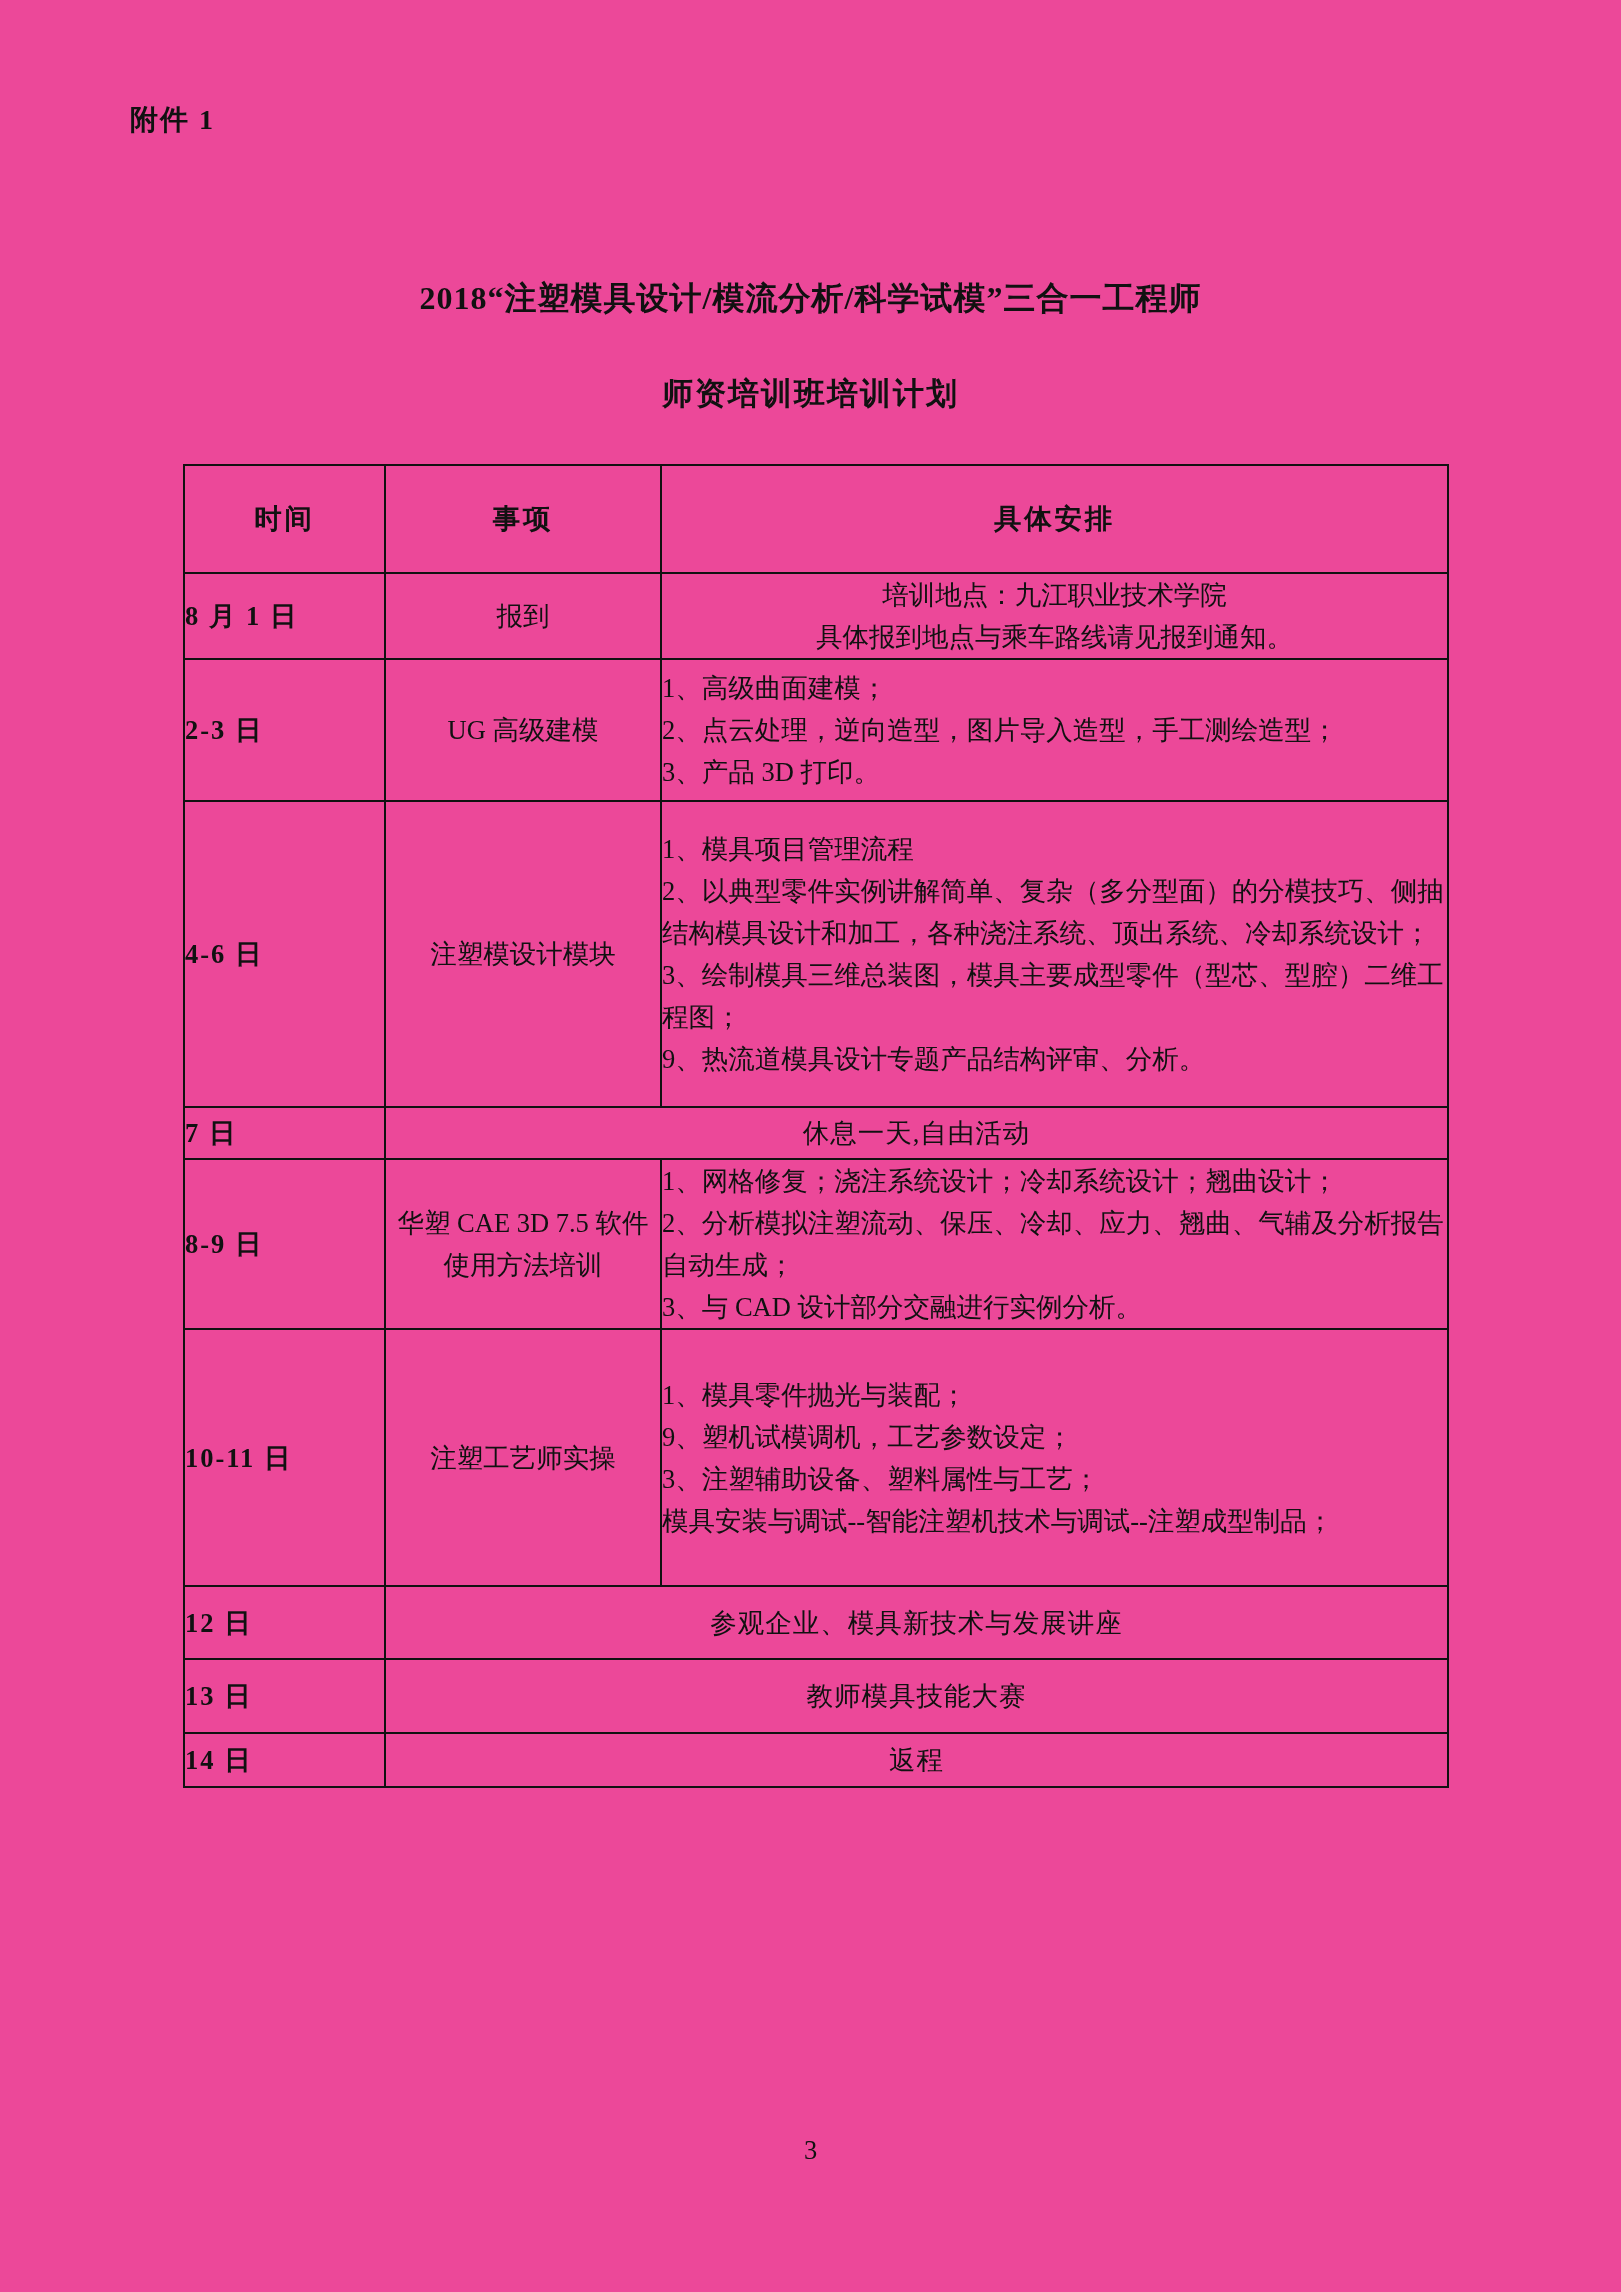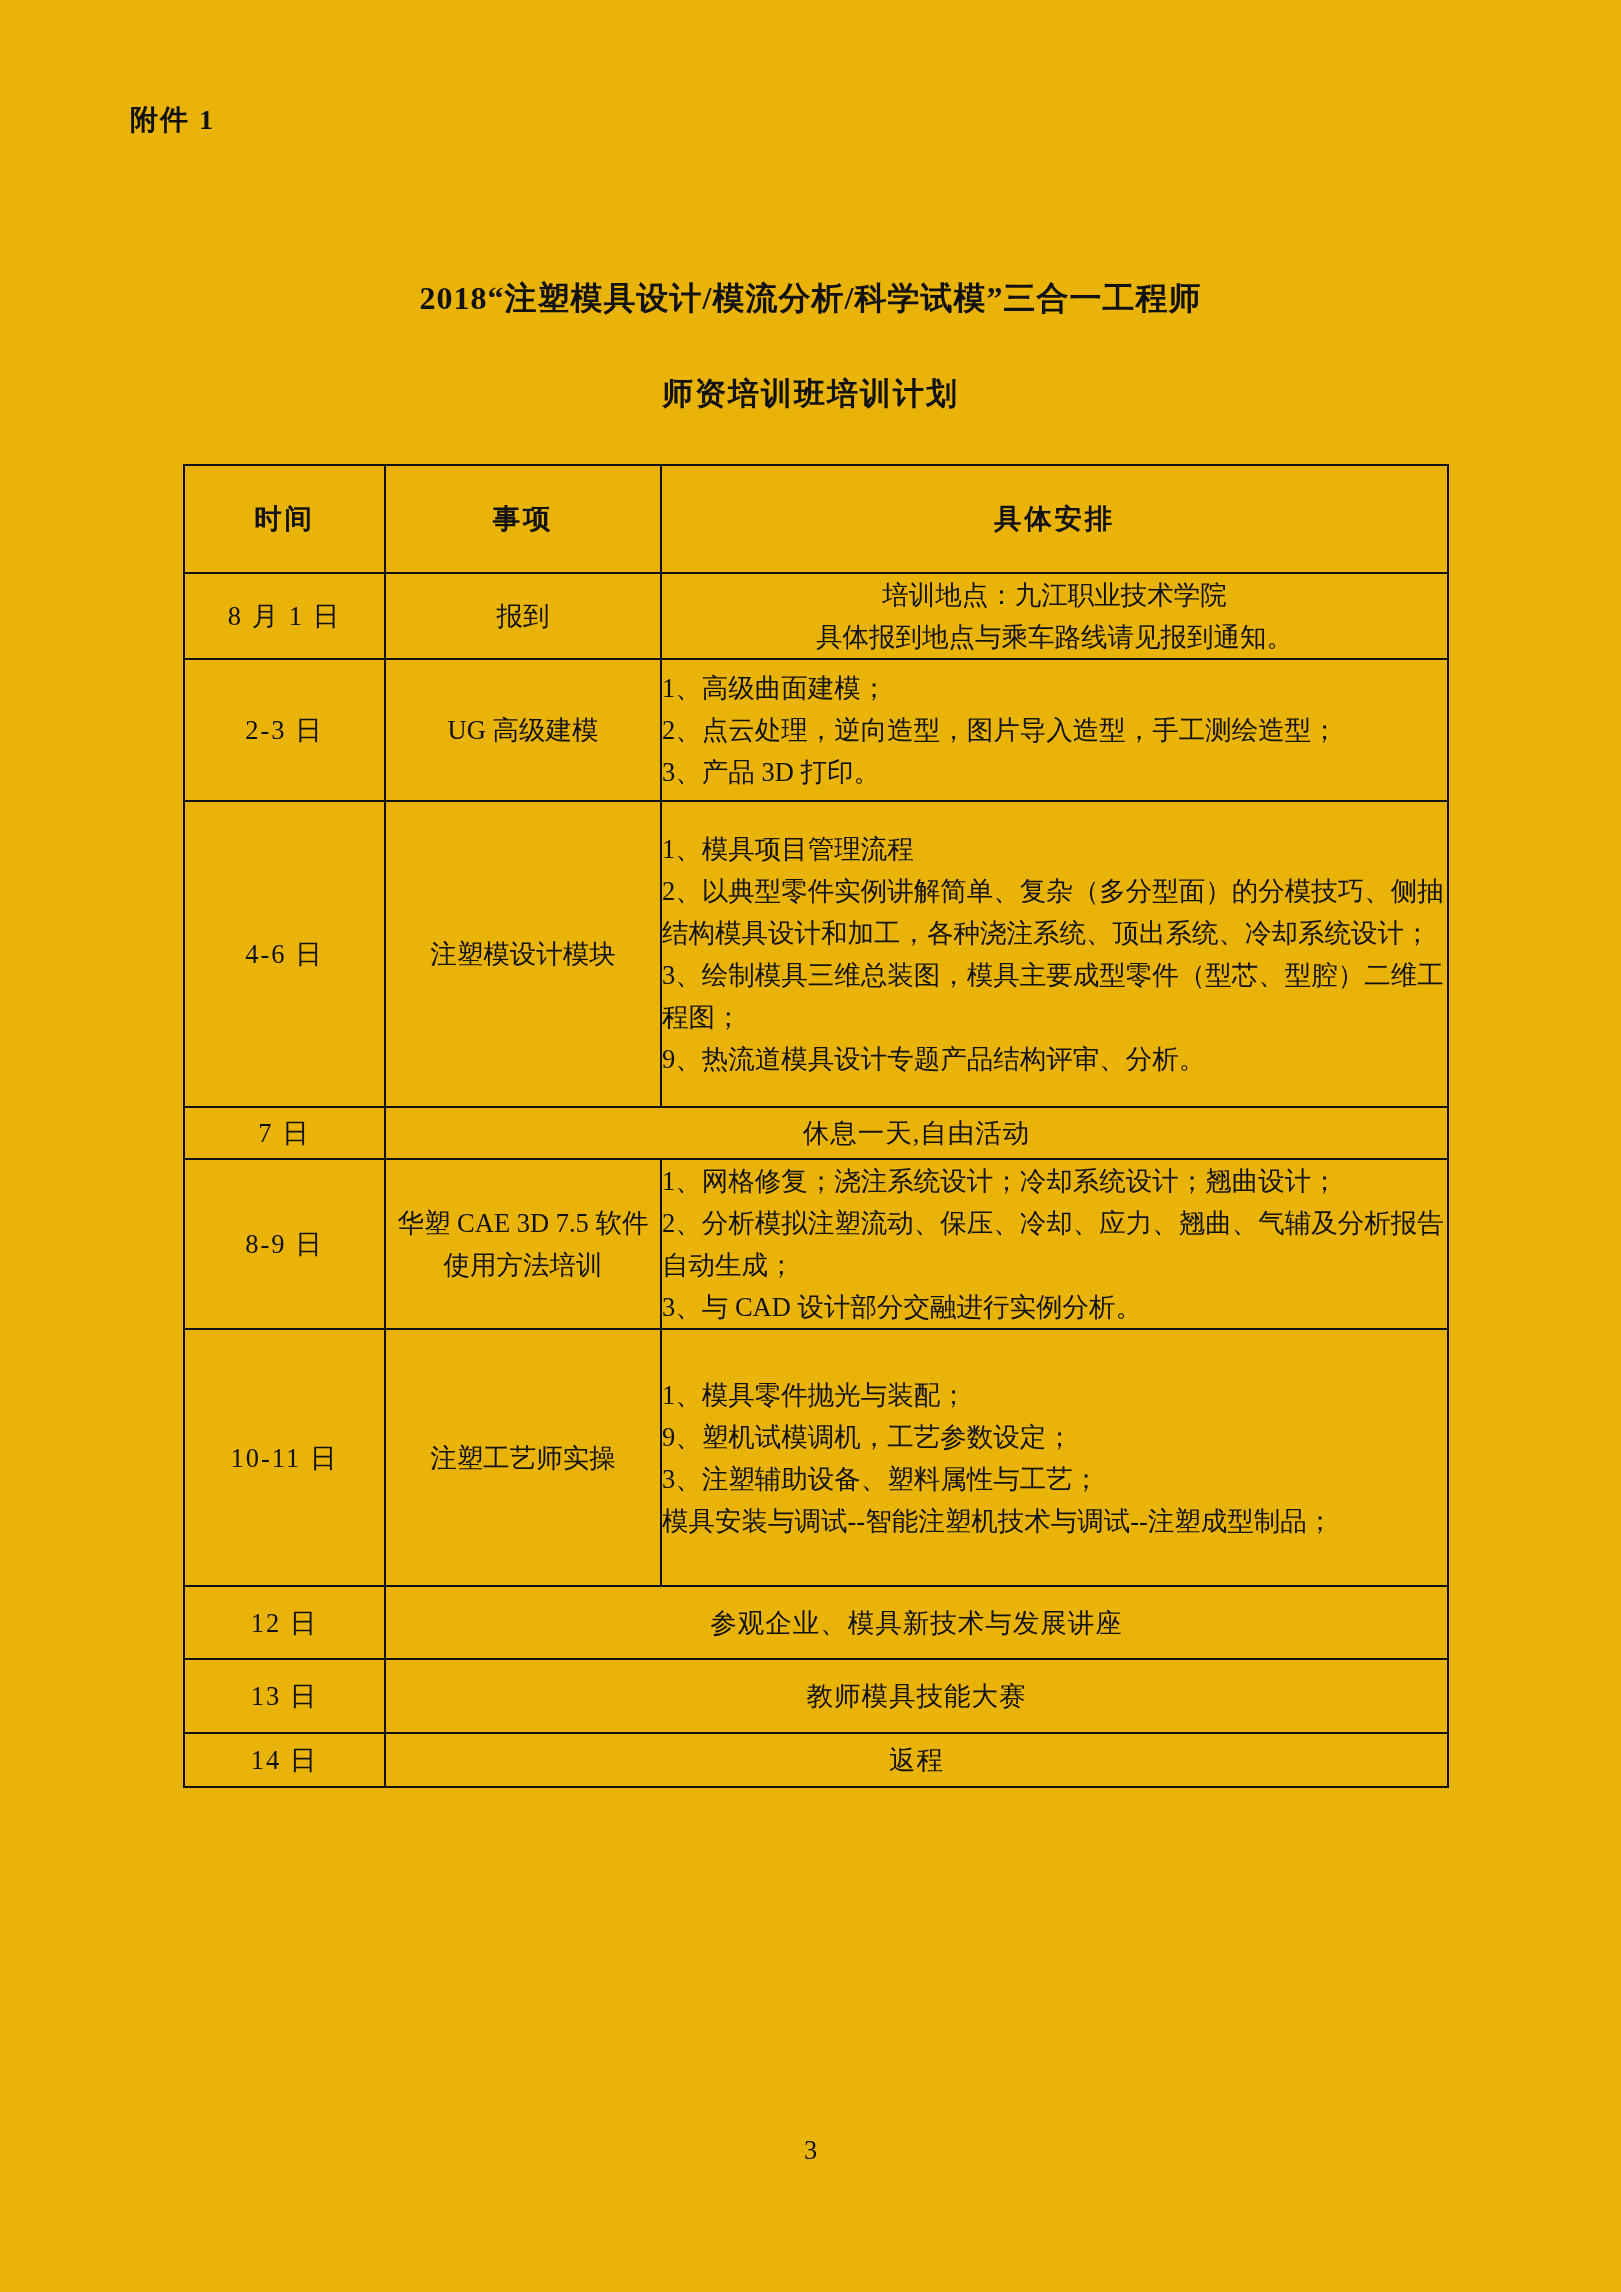--- a/index.html
+++ b/index.html
@@ -1,19 +1,19 @@
 <!DOCTYPE html>
 <html><head>
 <meta charset="utf-8">
 <style>
   html,body{margin:0;padding:0;background:#888;}
   .page{
     position:relative;
     width:1621px;height:2293px;
-    background:#eab308;
+    background:#ec4899;
     color:#111;
     font-family:"Liberation Serif","DejaVu Serif",serif;
     overflow:hidden;
   }
   .attachment{
     position:absolute;left:130px;top:101px;
     font-size:28px;font-weight:bold;letter-spacing:2px;
   }
   .title1{
     position:absolute;left:0;top:277px;width:1621px;
@@ -31,22 +31,22 @@
   }
   table.schedule th, table.schedule td{
     border:2.9px solid #111;
     padding:0;
   }
   th.h{
     font-size:27.4px;font-weight:bold;letter-spacing:2.9px;
     text-align:center;vertical-align:middle;
   }
   td.c-time{
-    font-size:26.5px;font-weight:normal;
-    text-align:center;vertical-align:middle;
+    font-size:26.5px;font-weight:bold;
+    vertical-align:middle;
     letter-spacing:2px;
     border-radius:28px;
   }
   td.c-item{
     font-size:26.5px;
     text-align:center;vertical-align:middle;
     padding:3.9px 9.8px;line-height:42px;
   }
   td.c-detail{
     font-size:26.5px;vertical-align:middle;

